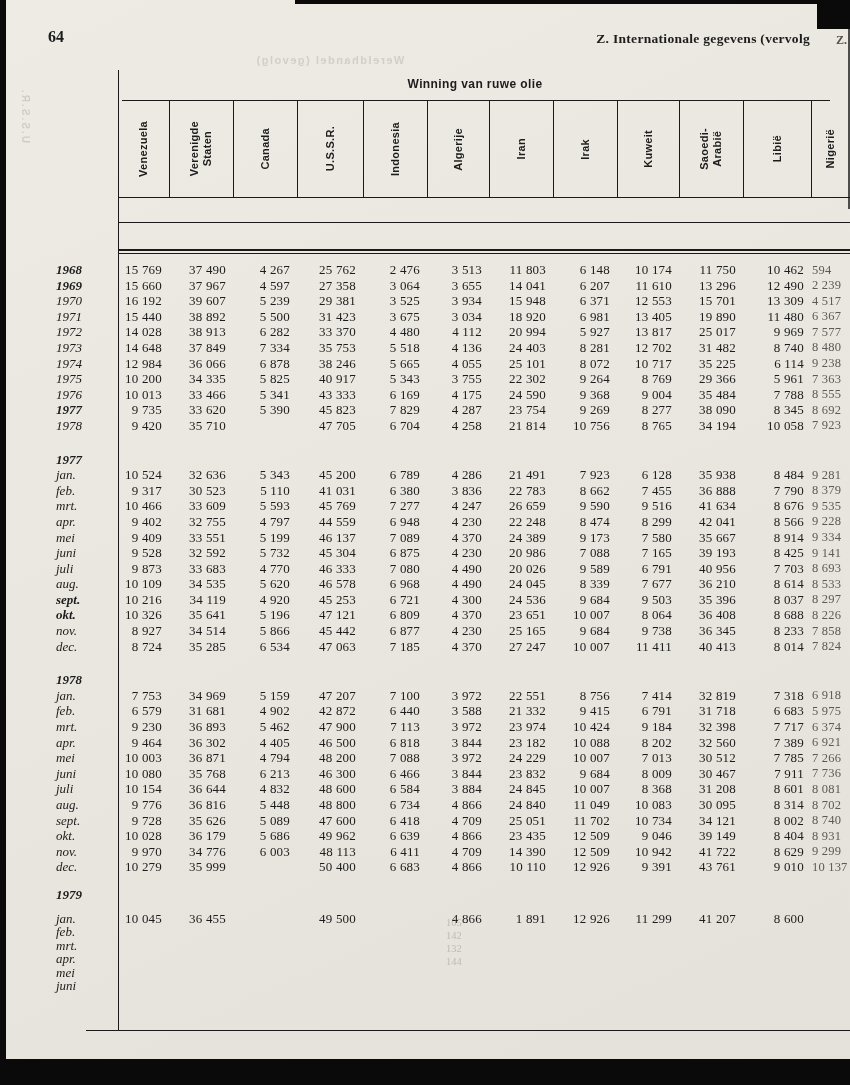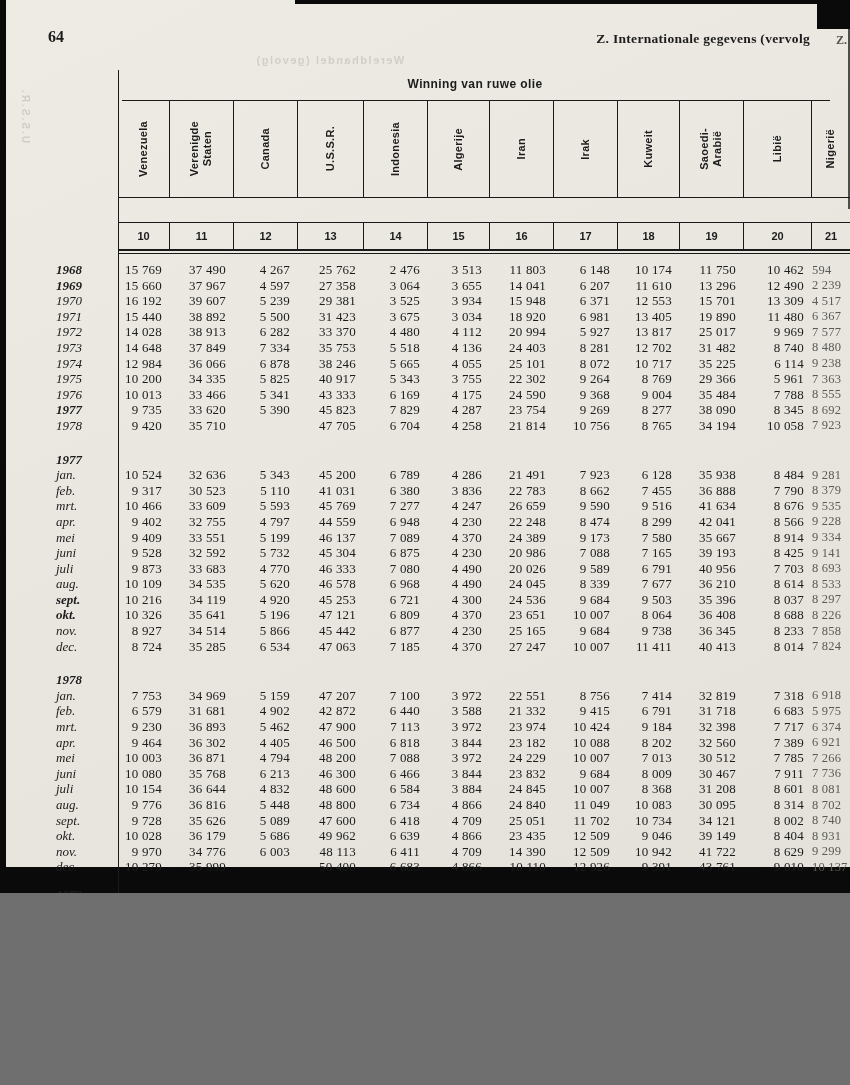--- a/index.html
+++ b/index.html
@@ -1,20 +1,20 @@
 <!DOCTYPE html>
 <html><head>
 <meta charset="utf-8">
 <style>
   * { margin:0; padding:0; box-sizing:border-box; }
   html,body { width:850px; height:1085px; }
   body { background:#6f6f6f; font-family:"Liberation Serif", serif; }
 
   .page {
-    position:relative; width:850px; height:893px; overflow:hidden;
+    position:relative; width:850px; height:1085px; overflow:hidden;
     background:linear-gradient(155deg,#edebe4 0%, #e9e7e0 45%, #e3e1d9 100%);
     color:#1c1c1c;
   }
 
   
   .edge-left   { position:absolute; left:0; top:0; width:6px; height:100%; background:#0a0a0a; }
   .edge-bottom { position:absolute; left:0; bottom:0; width:100%; height:26px; background:#0a0a0a; }
   .edge-top    { position:absolute; left:295px; top:0; width:555px; height:4px; background:#0a0a0a; }
   .corner-box  { position:absolute; right:0; top:0; width:33px; height:29px; background:#0a0a0a; }
   .edge-right-sliver { position:absolute; right:0; top:29px; width:2px; height:180px; background:#1a1a1a; opacity:.75; }
@@ -132,34 +132,20 @@
         <span class="vtext">Libië</span>
       </div>
       <div class="hcell">
         <span class="vtext">Nigerië</span>
       </div>
     </div>
 
   <div class="rule" id="rule-subtop"></div>
   <div class="rule" id="rule-subbot"></div>
 
-  <div id="num-grid">
-      <div class="ncell">10</div>
-      <div class="ncell">11</div>
-      <div class="ncell">12</div>
-      <div class="ncell">13</div>
-      <div class="ncell">14</div>
-      <div class="ncell">15</div>
-      <div class="ncell">16</div>
-      <div class="ncell">17</div>
-      <div class="ncell">18</div>
-      <div class="ncell">19</div>
-      <div class="ncell">20</div>
-      <div class="ncell">21</div>
-    </div>
 
   <div class="rule" id="rule-dbl1"></div>
   <div class="rule" id="rule-dbl2"></div>
 
   <div id="tbl-body">
       <div class="tsec" style="margin-top: 2px;">
         <div class="trow">
           <div class="rlabel bold">1968</div>
           <div class="cell bold">15 769</div>
           <div class="cell bold">37 490</div>

